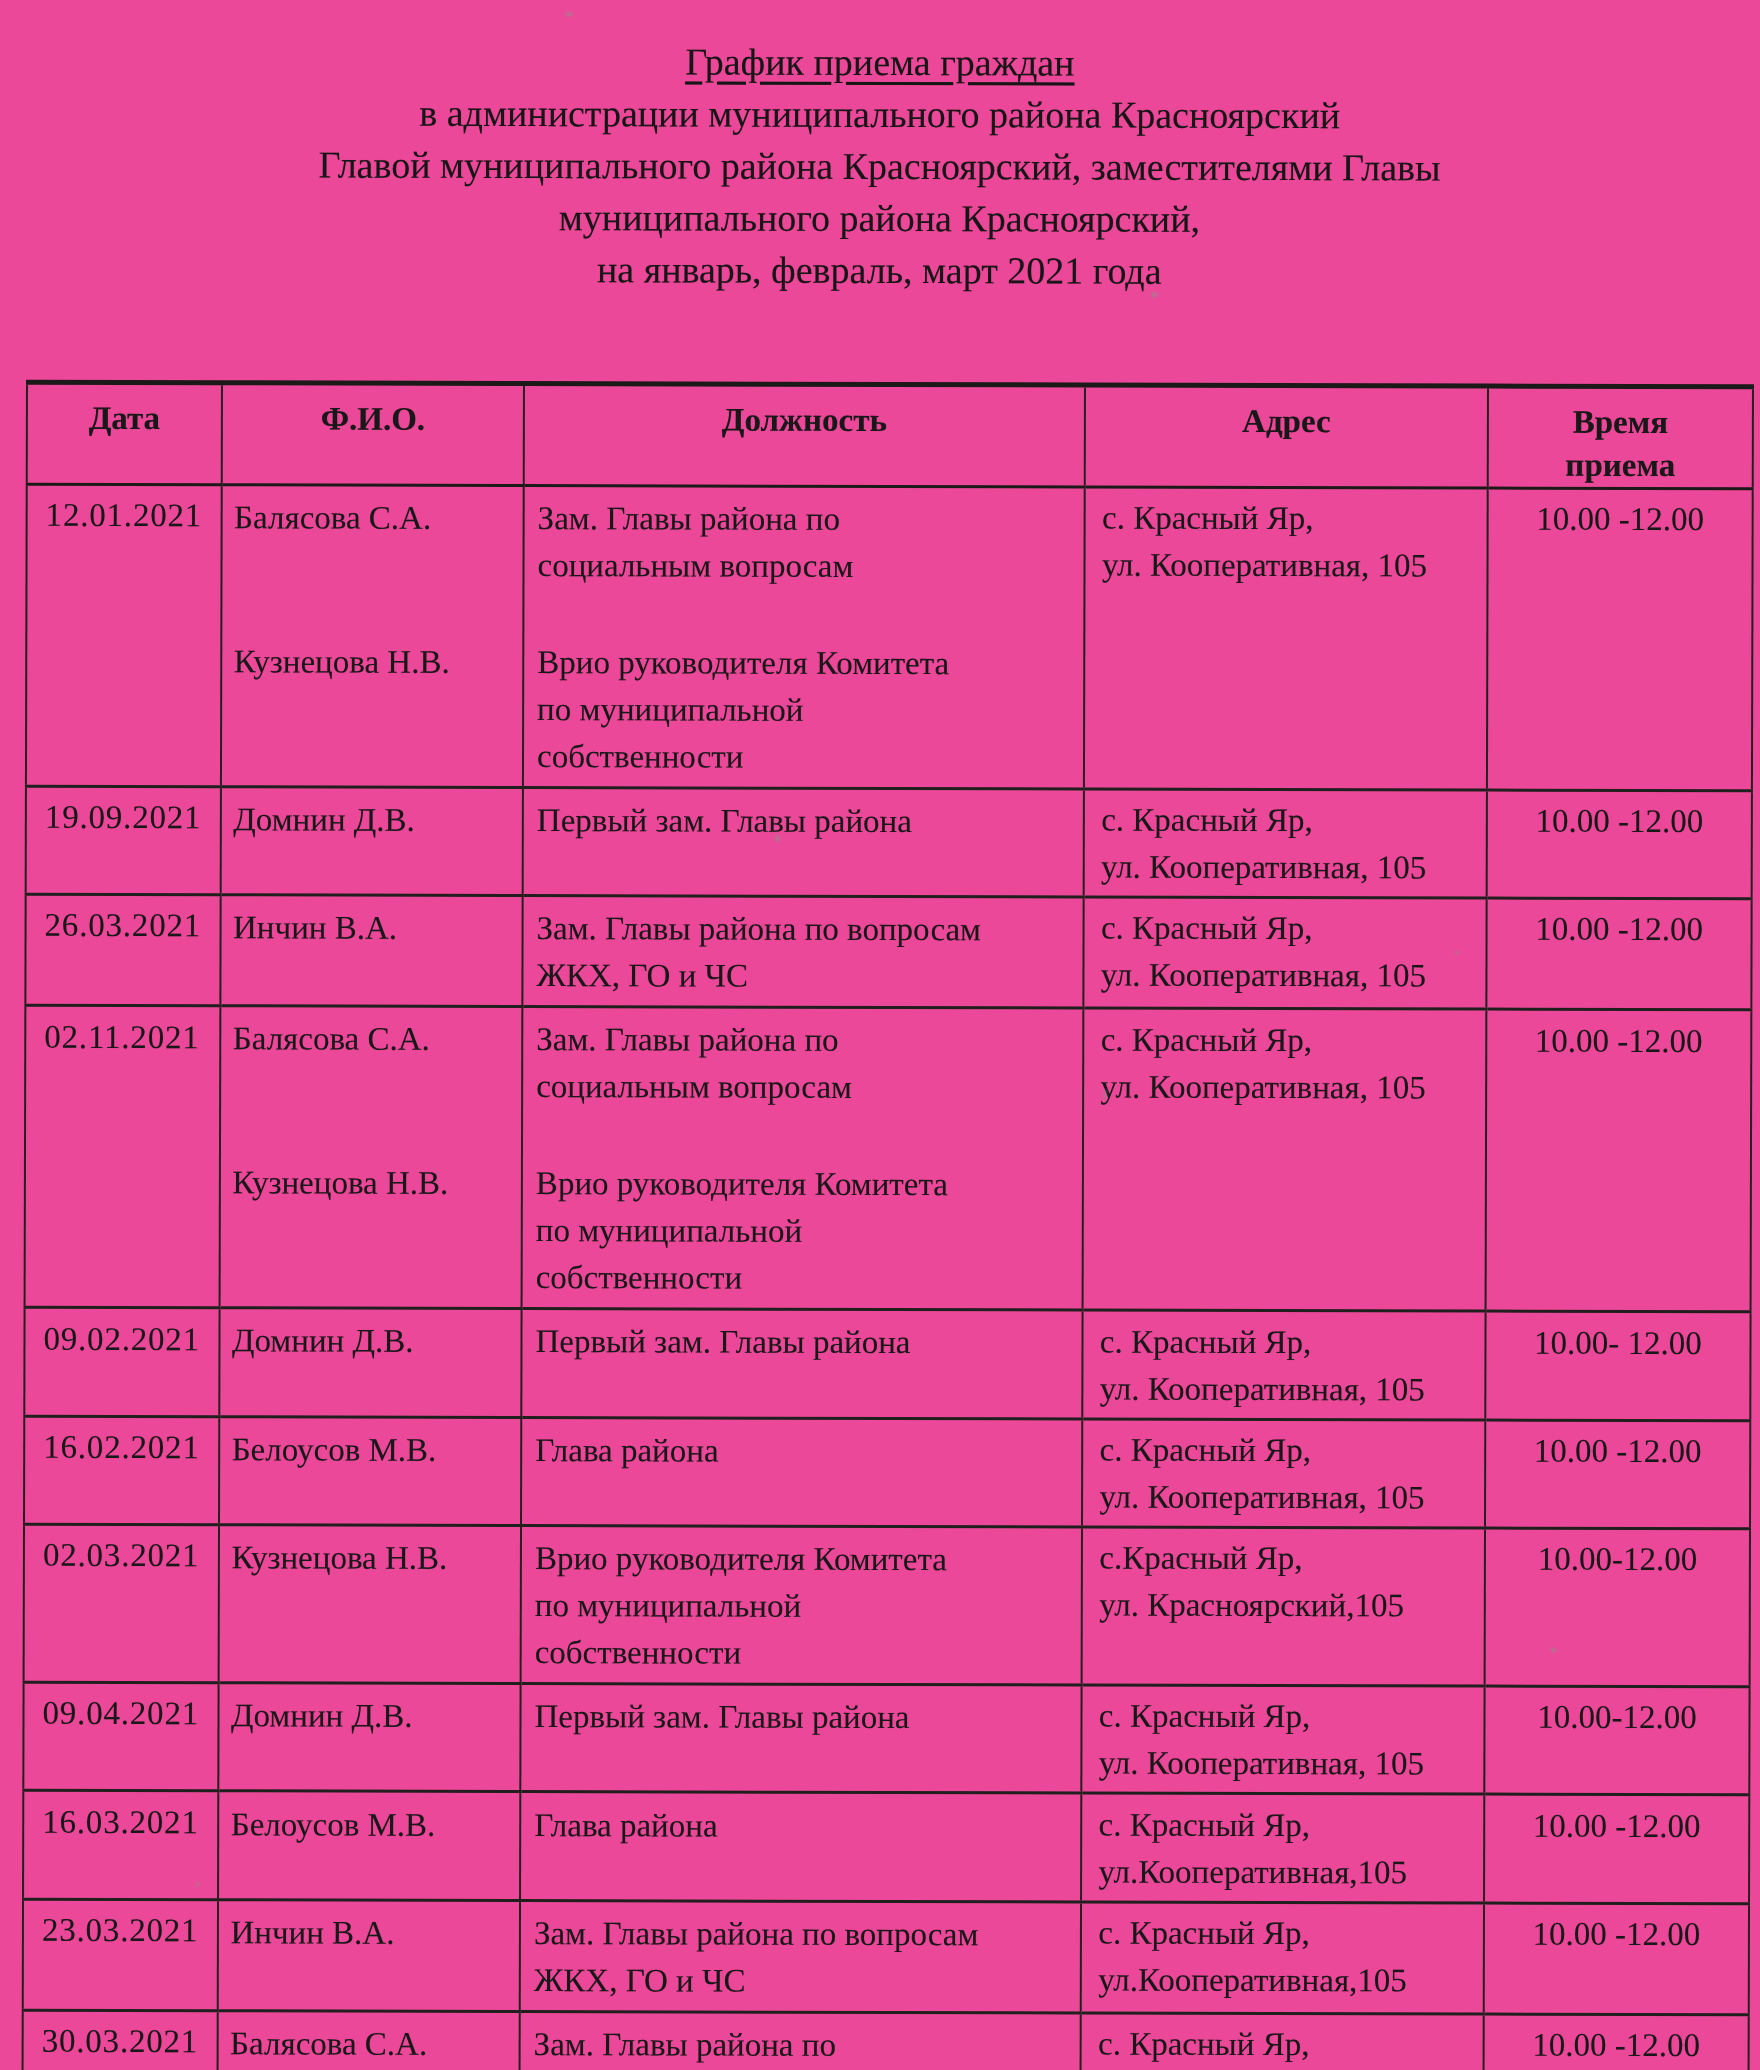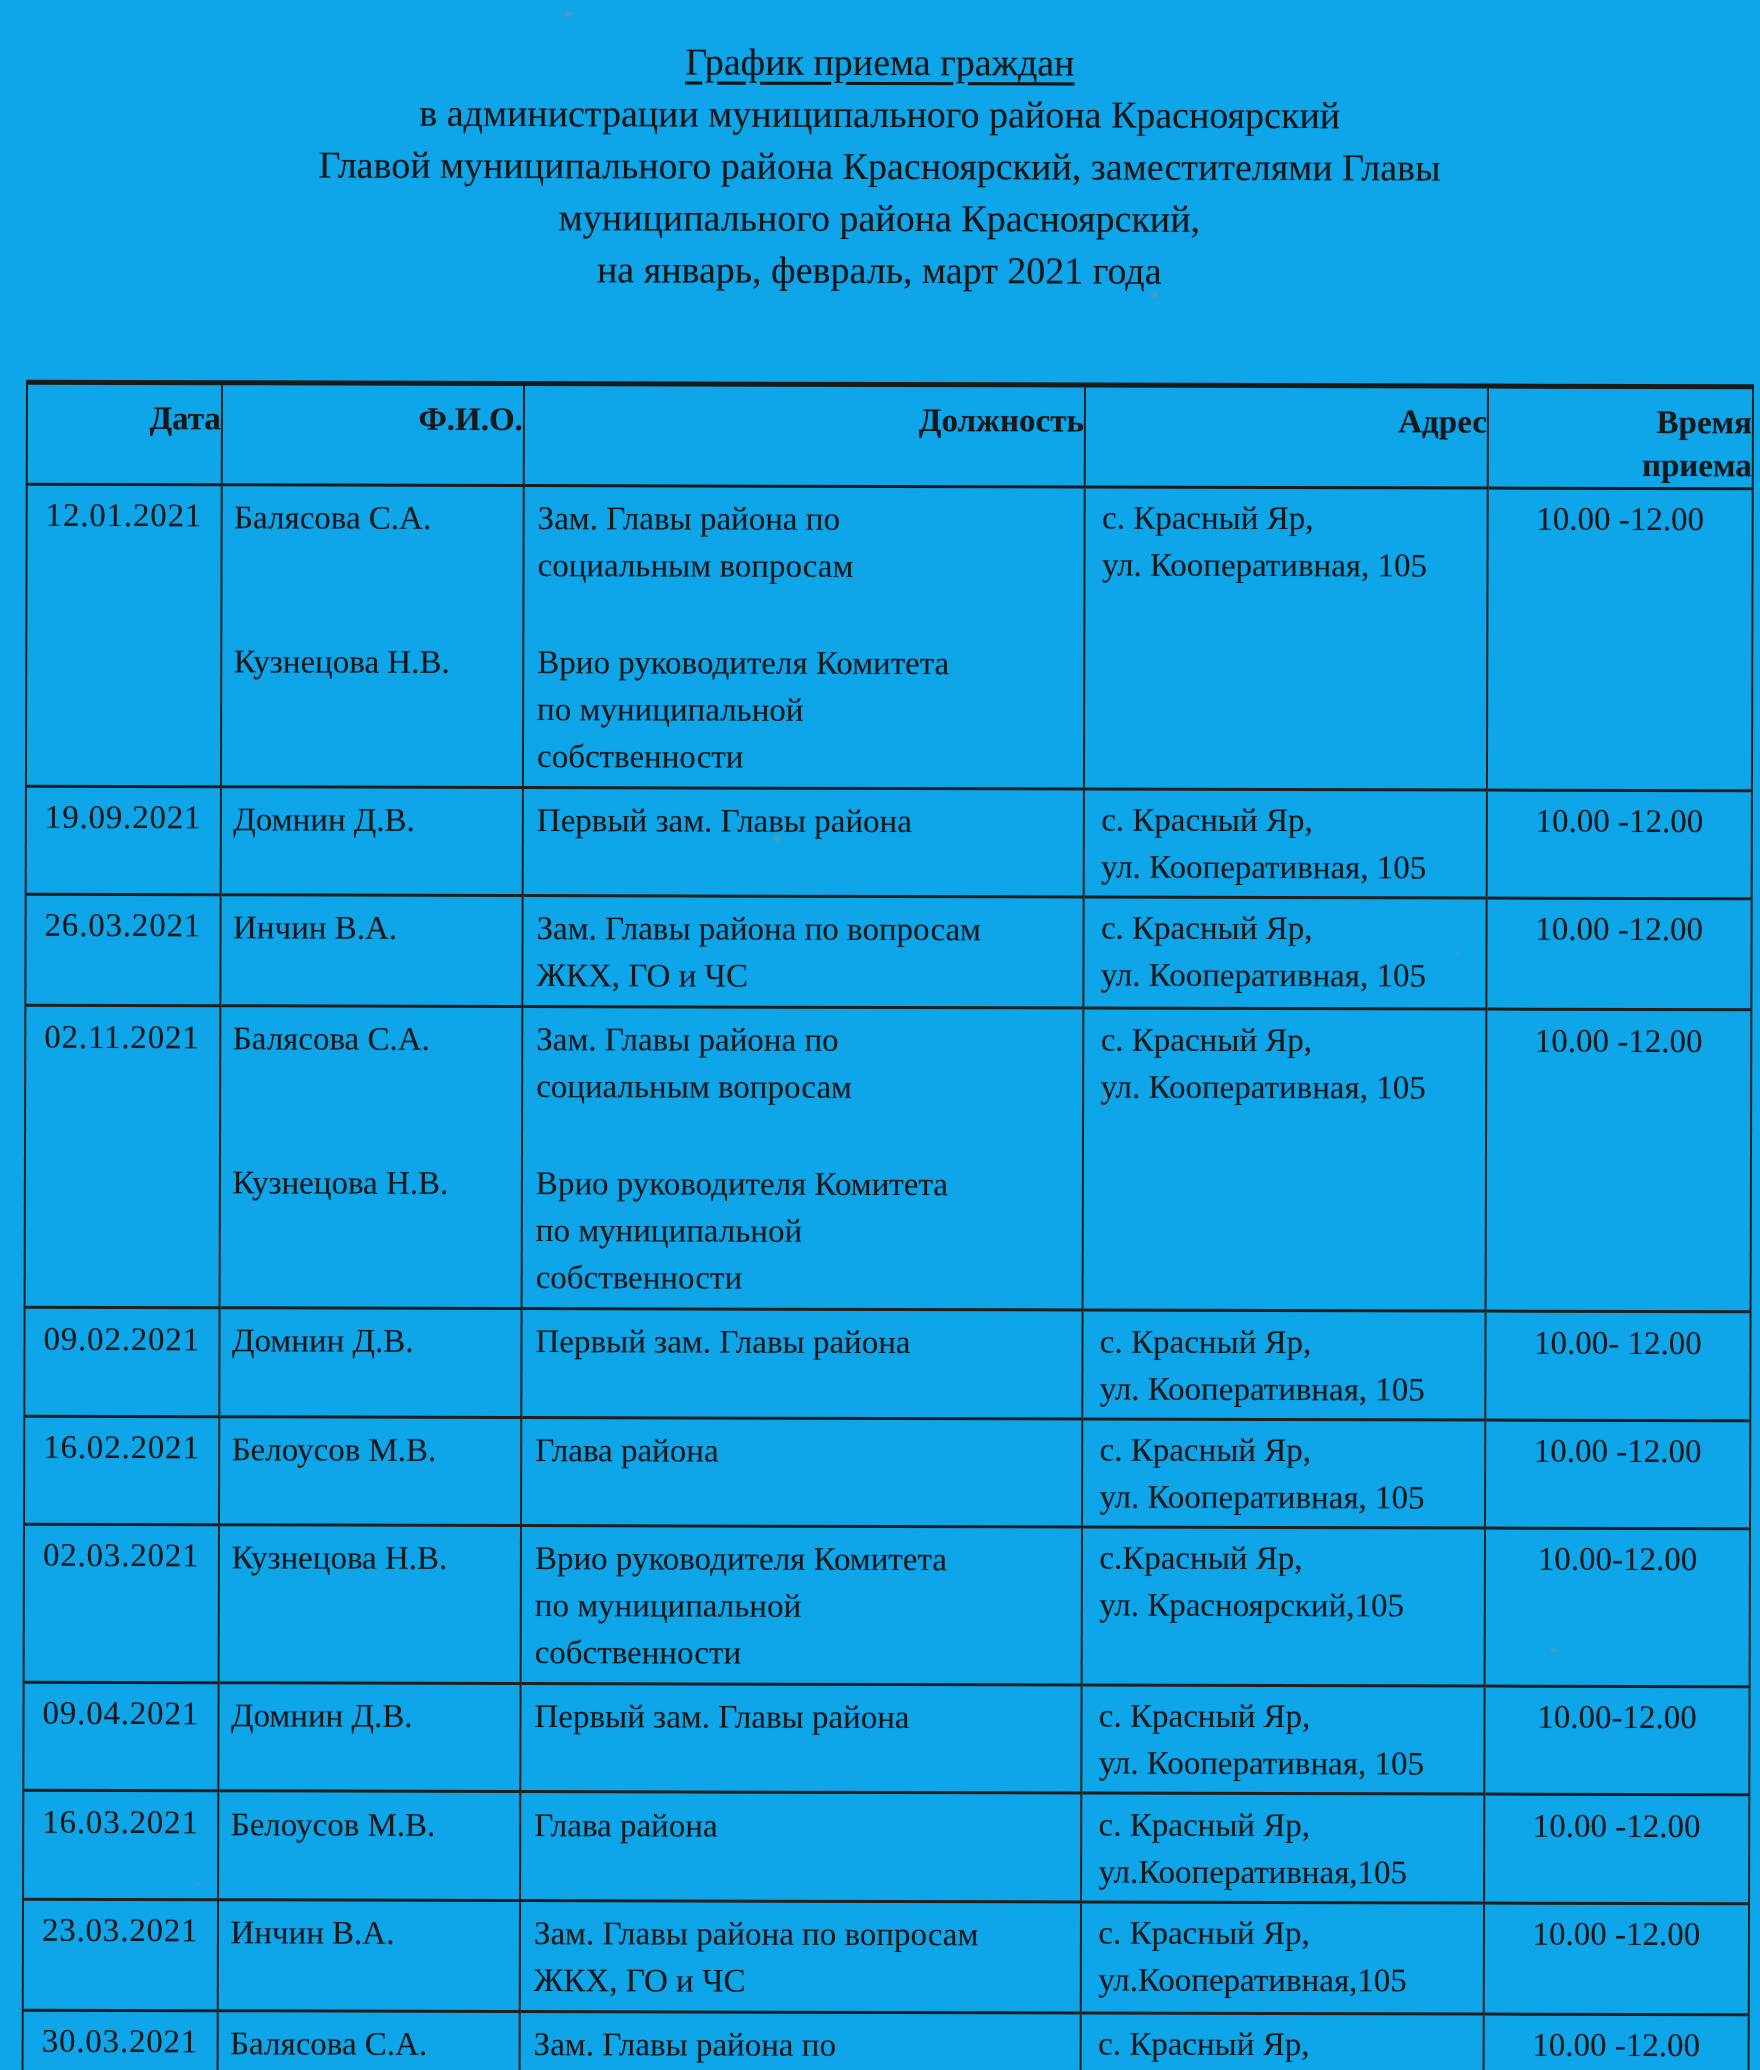--- a/index.html
+++ b/index.html
@@ -4,21 +4,21 @@
 <style>
   html, body {
     margin: 0;
     padding: 0;
     background: #e8e8e6;
   }
   .page {
     position: relative;
     width: 1760px;
     height: 2070px;
-    background: #0ea5e9;
+    background: #ec4899;
     overflow: hidden;
     font-family: "Liberation Serif", "DejaVu Serif", serif;
     color: #1c1c1c;
   }
   .document {
     position: absolute;
     inset: 0;
     transform: rotate(0.15deg);
     transform-origin: 50% 0;
   }
@@ -57,21 +57,21 @@
     border: 2.5px solid #222120;
     vertical-align: top;
     padding: 0;
     overflow: hidden;
   }
   .schedule-table tr.header-row th {
     border-top: 5.7px solid #1b1a19;
     border-bottom: 3.3px solid #1b1a19;
     height: 93px;
     font-weight: bold;
-    text-align: right;
+    text-align: center;
   }
   .schedule-table td { border-bottom: 3.3px solid #201f1e; }
   .col-date { width: 195px; }
   .col-fio { width: 302px; }
   .col-pos { width: 561px; }
   .col-addr { width: 403px; }
   .col-time { width: 265px; }
 
   .th-pad { padding-top: 11.5px; line-height: 43px; }
 

